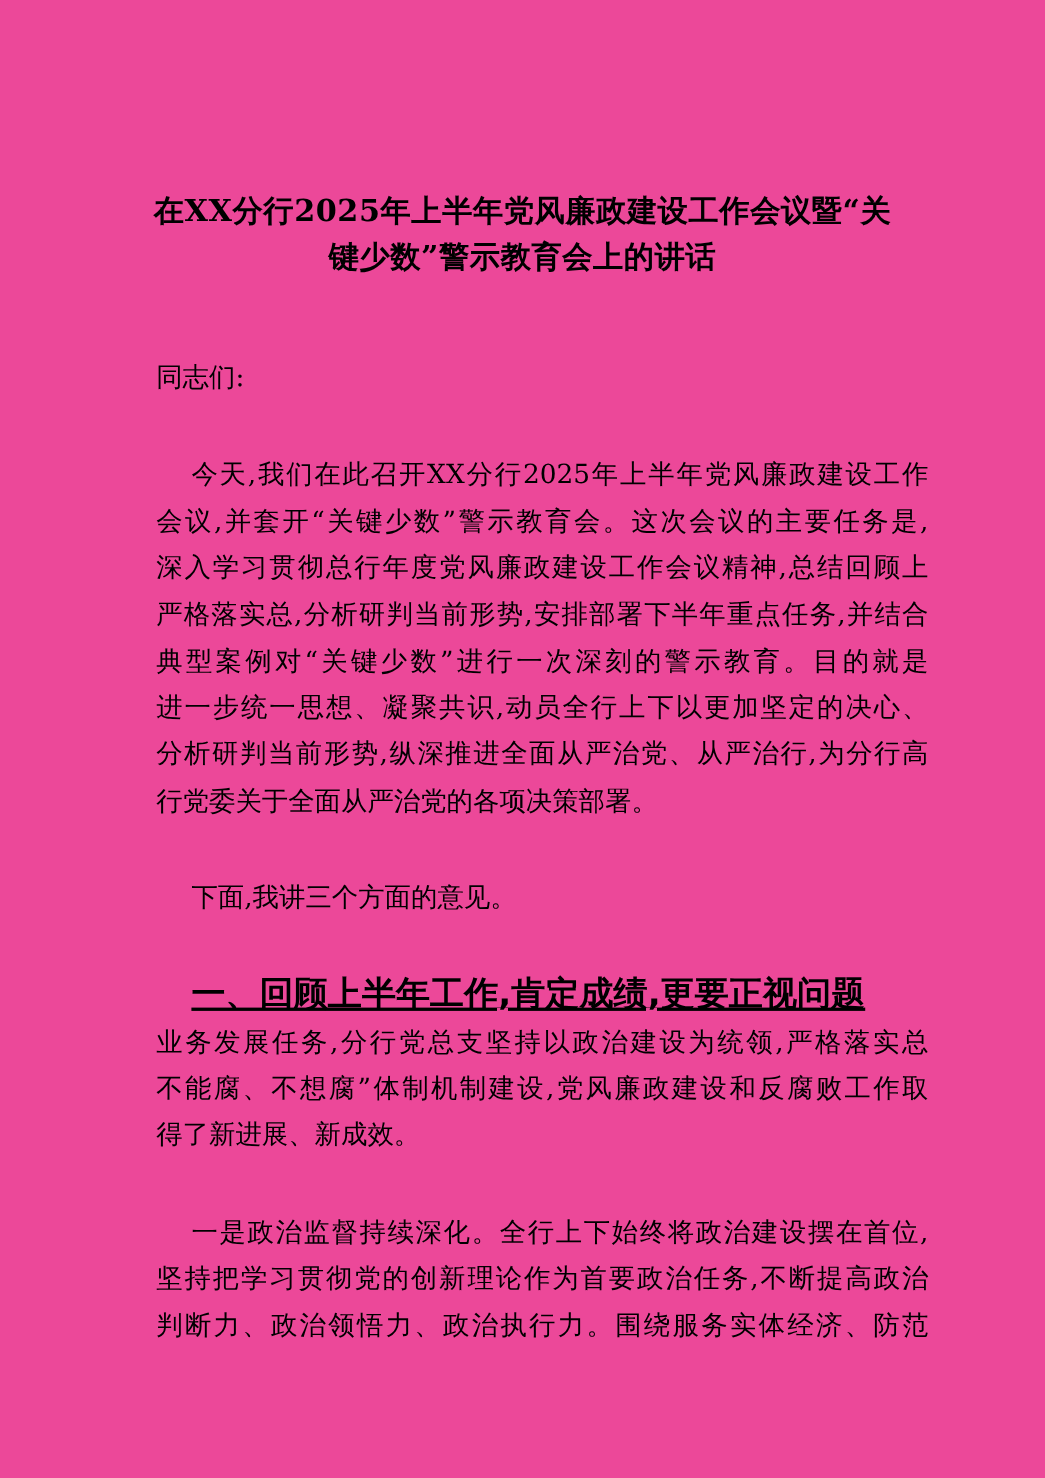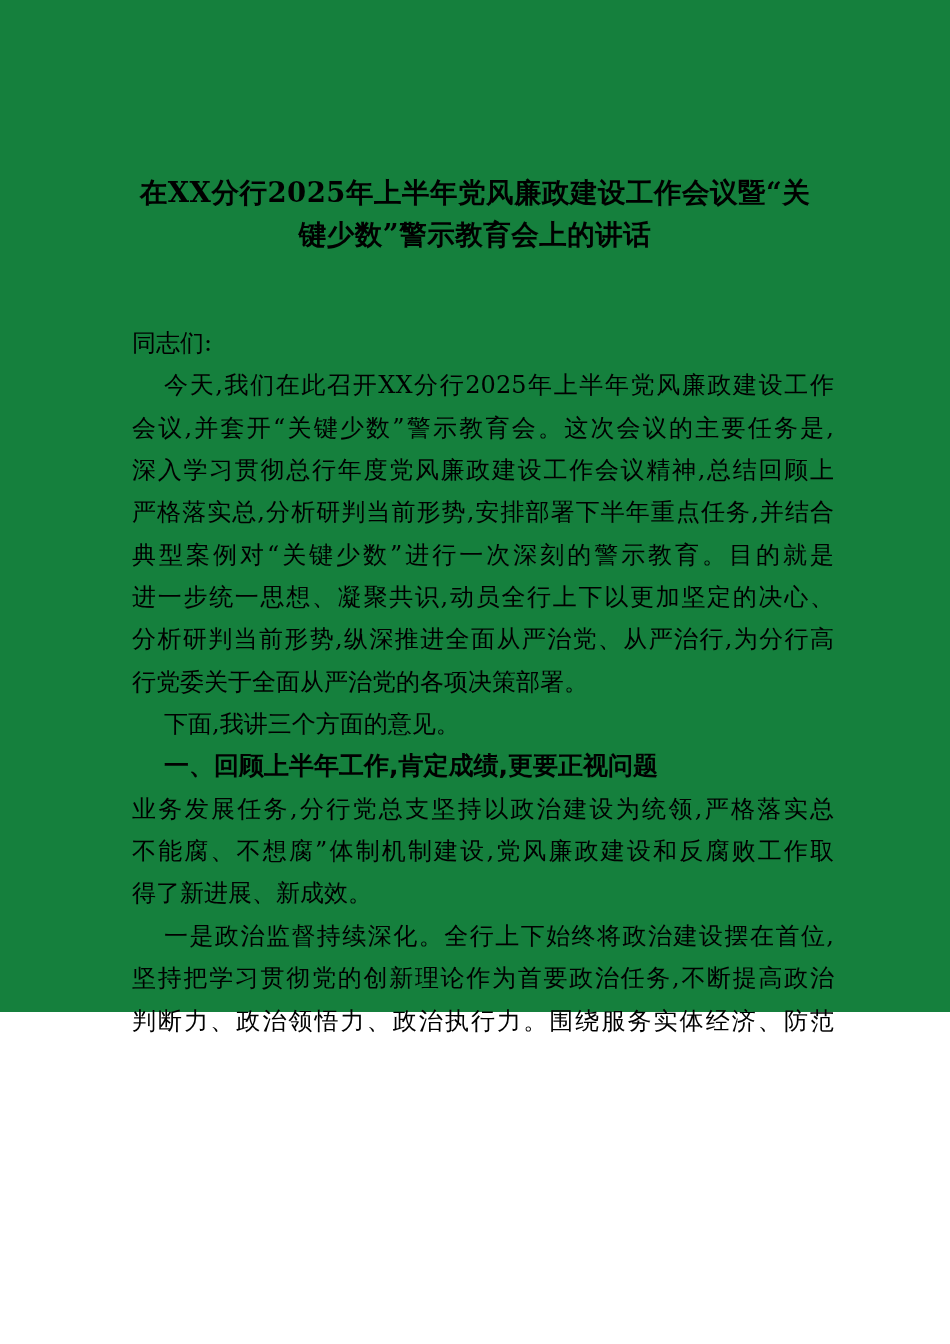--- a/index.html
+++ b/index.html
@@ -10,64 +10,66 @@
     body {
       width: 950px;
       height: 1344px;
       position: relative;
       overflow: hidden;
       color: #000000;
     }
     .page {
       position: absolute;
       left: 0; top: 0;
-      width: 950px; height: 1012px;
-      background: #15803d;
+      width: 950px; height: 1344px;
+      background: #ec4899;
     }
     .title {
       position: absolute;
       left: 120px;
       width: 710px;
       text-align: center;
       font-family: "DejaVu Serif", "Liberation Serif", serif;
       font-weight: bold;
       font-size: 27.5px;
       line-height: 52px;
       letter-spacing: 0.5px;
       top: 166px;
     }
     .title .line {
       display: block;
       white-space: nowrap;
     }
     .body-text {
       position: absolute;
-      left: 132px;
+      left: 142px;
       width: 702px;
       top: 322px;
       font-family: "DejaVu Serif", "Liberation Serif", serif;
       font-size: 24px;
       line-height: 42.35px;
     }
     .line {
       display: block;
       white-space: nowrap;
       height: 42.35px;
     }
     .full {
       text-align: justify;
       text-align-last: justify;
     }
     .indent {
       padding-left: 32px;
+      margin-top: 46px;
     }
     .heading {
       font-family: "DejaVu Sans", "Liberation Sans", sans-serif;
       font-weight: bold;
-      font-size: 25px;
+      font-size: 31px;
+      text-decoration: underline;
     }
   </style>
 </head>
 <body>
 
 <div class="page">
 
   <div class="title">
     <span class="line">在XX分行2025年上半年党风廉政建设工作会议暨“关</span>
     <span class="line">键少数”警示教育会上的讲话</span>

